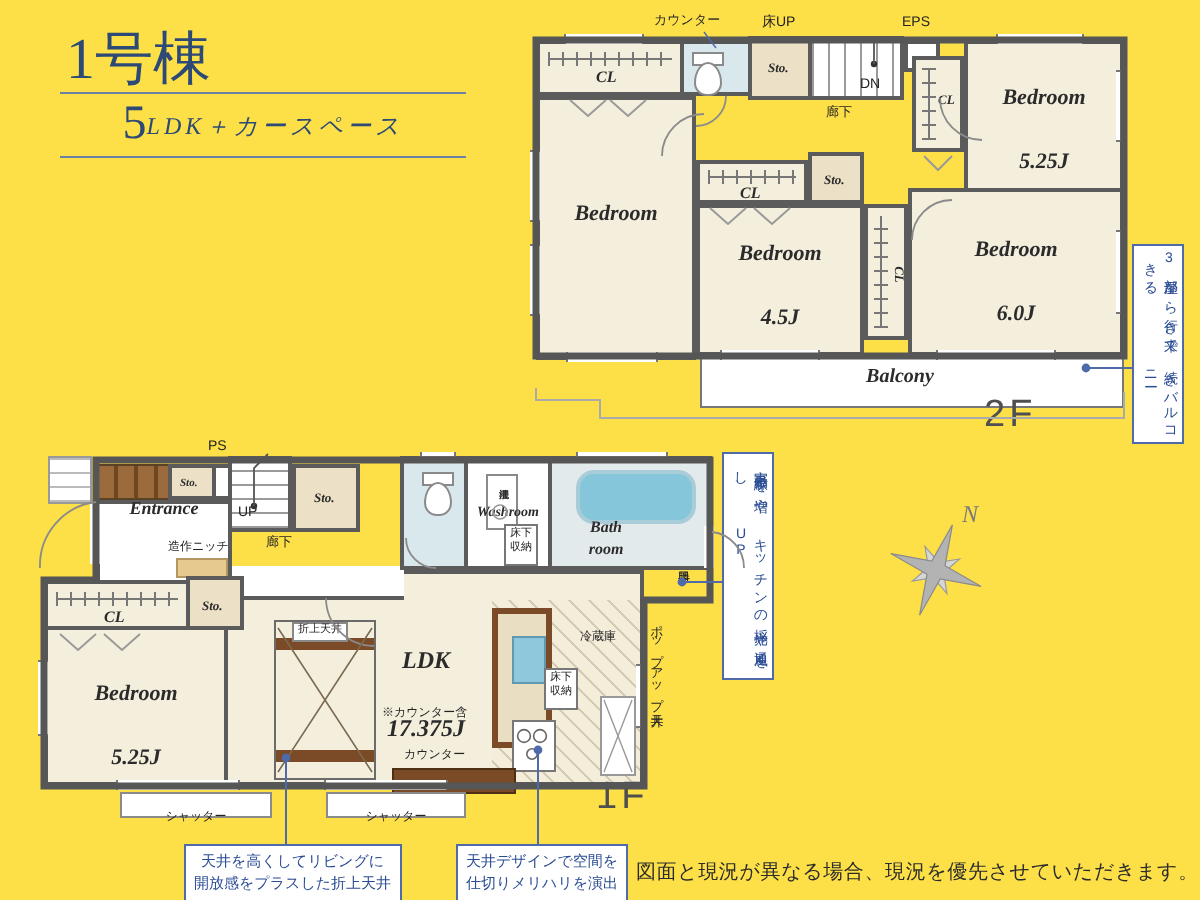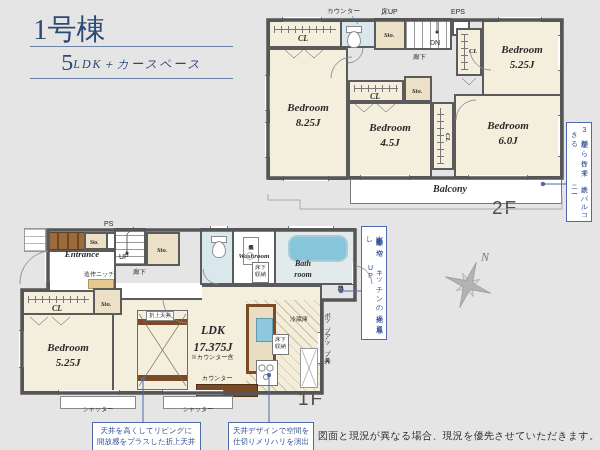--- a/index.html
+++ b/index.html
@@ -1,16 +1,16 @@
 <!DOCTYPE html>
 <html><head>
 <meta charset="utf-8">
 <style>
   html,body{margin:0;padding:0;background:#fff;}
-  .page{position:relative;width:600px;height:450px;background:#e5e5e5;overflow:hidden;
+  .page{position:relative;width:600px;height:450px;background:#fde047;overflow:hidden;
         font-family:"Liberation Sans",sans-serif;}
   .abs{position:absolute;box-sizing:border-box;}
   
   .tb-building{left:33px;top:10px;color:#2c4a75;display:flex;align-items:baseline;
                font-family:"Liberation Serif",serif;}
   .tb-building .big{font-size:29px;}
   .tb-line{height:1px;background:#6b82a5;}
   .tb-plan{left:30px;top:49px;width:203px;text-align:center;color:#2c4a75;
            font-family:"Liberation Serif",serif;}
   .tb-plan .big{font-size:24px;vertical-align:-2px;}
@@ -35,21 +35,21 @@
             border:2px solid #5b5b5b;}
   .khatch{background:repeating-linear-gradient(45deg,rgba(104,84,50,.22) 0 1px,transparent 1px 7px),#f3edda;}
   .porch{border:1px solid #999;background:repeating-linear-gradient(0deg,#bbb 0 1px,transparent 1px 7px),#fff;}
   .esteps{background:repeating-linear-gradient(90deg,#9c6b3d 0 8px,#70461f 8px 10px);border:1px solid #5b4226;}
   
   .lbl{position:absolute;font-size:6.5px;color:#222;white-space:nowrap;line-height:1;}
   .lbl-j{font-family:"Liberation Sans",sans-serif;}
   .serif{font-family:"Liberation Serif",serif;font-style:italic;font-weight:bold;color:#2b2b2b;}
   .rname{position:absolute;text-align:center;font-family:"Liberation Serif",serif;font-style:italic;
          font-weight:bold;color:#2b2b2b;font-size:11px;line-height:1.4;}
-  .rname .sz{display:block;}
+  .rname .sz{display:block;margin-top:17px;}
   .smname{font-size:7px;}
   .vtext{writing-mode:vertical-rl;text-orientation:upright;}
   .floorlbl{position:absolute;font-size:19px;color:#4f4f4f;letter-spacing:2px;}
   .chip{position:absolute;background:#fff;border:1px solid #888;font-size:5.5px;color:#222;
         padding:1px 2px;white-space:nowrap;line-height:1;}
   .ufbox{position:absolute;background:#fff;border:1px solid #777;font-size:5.5px;color:#222;
          line-height:1.25;text-align:center;padding:1px 0;}
   
   .wc{position:absolute;width:12px;height:15px;background:#fff;border:1px solid #8a8a8a;
       border-radius:50% 50% 46% 46%/62% 62% 38% 38%;}
@@ -89,21 +89,21 @@
   <div class="abs tb-line" style="left:30px;top:46px;width:203px;"></div>
   <div class="abs tb-plan">
     <span class="big">5</span><span class="rest">LDK＋カースペース</span>
   </div>
   <div class="abs tb-line" style="left:30px;top:78px;width:203px;"></div>
   <div class="abs tb-areas">
   </div>
 
   <div class="room" style="left:268px;top:48px;width:80px;height:132px;"></div>
   <div class="rname" style="left:272px;top:100px;width:72px;">
-    <span>Bedroom</span><span class="sz">8.25J</span>
+    <span>Bedroom</span>
   </div>
   <div class="room" style="left:268px;top:20px;width:74px;height:28px;">
     <div class="rod" style="left:4px;right:4px;top:4px;"></div>
     <span class="lbl serif" style="left:28px;top:13px;font-size:8px;">CL</span>
   </div>
   <div class="room wet" style="left:340px;top:20px;width:36px;height:28px;">
     <div class="wctank" style="left:4px;top:4px;"></div>
     <div class="wc" style="left:5px;top:9px;"></div>
   </div>
   <div class="room stobg" style="left:374px;top:18px;width:32px;height:32px;">

